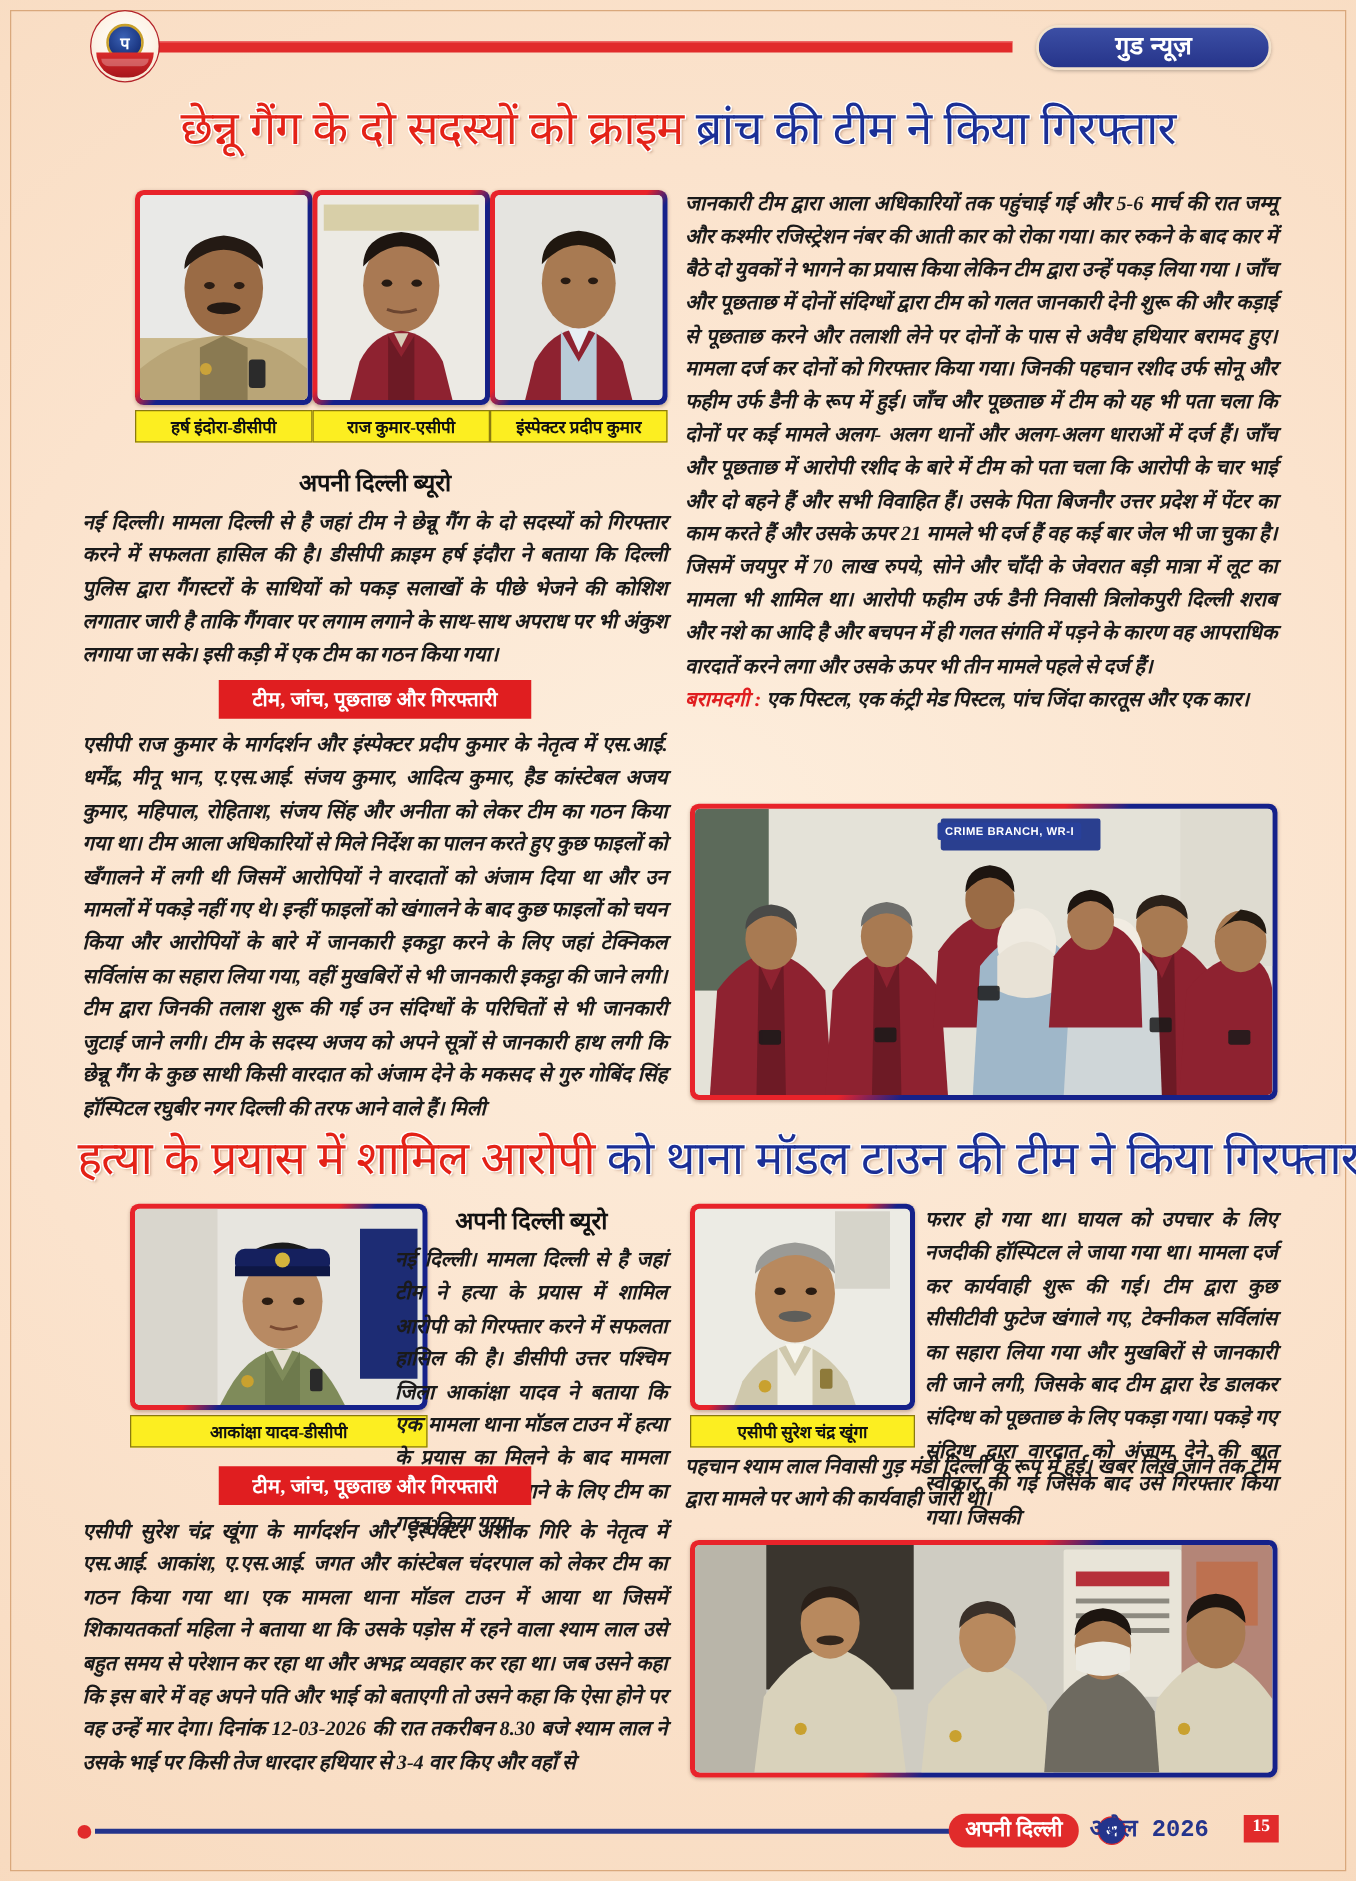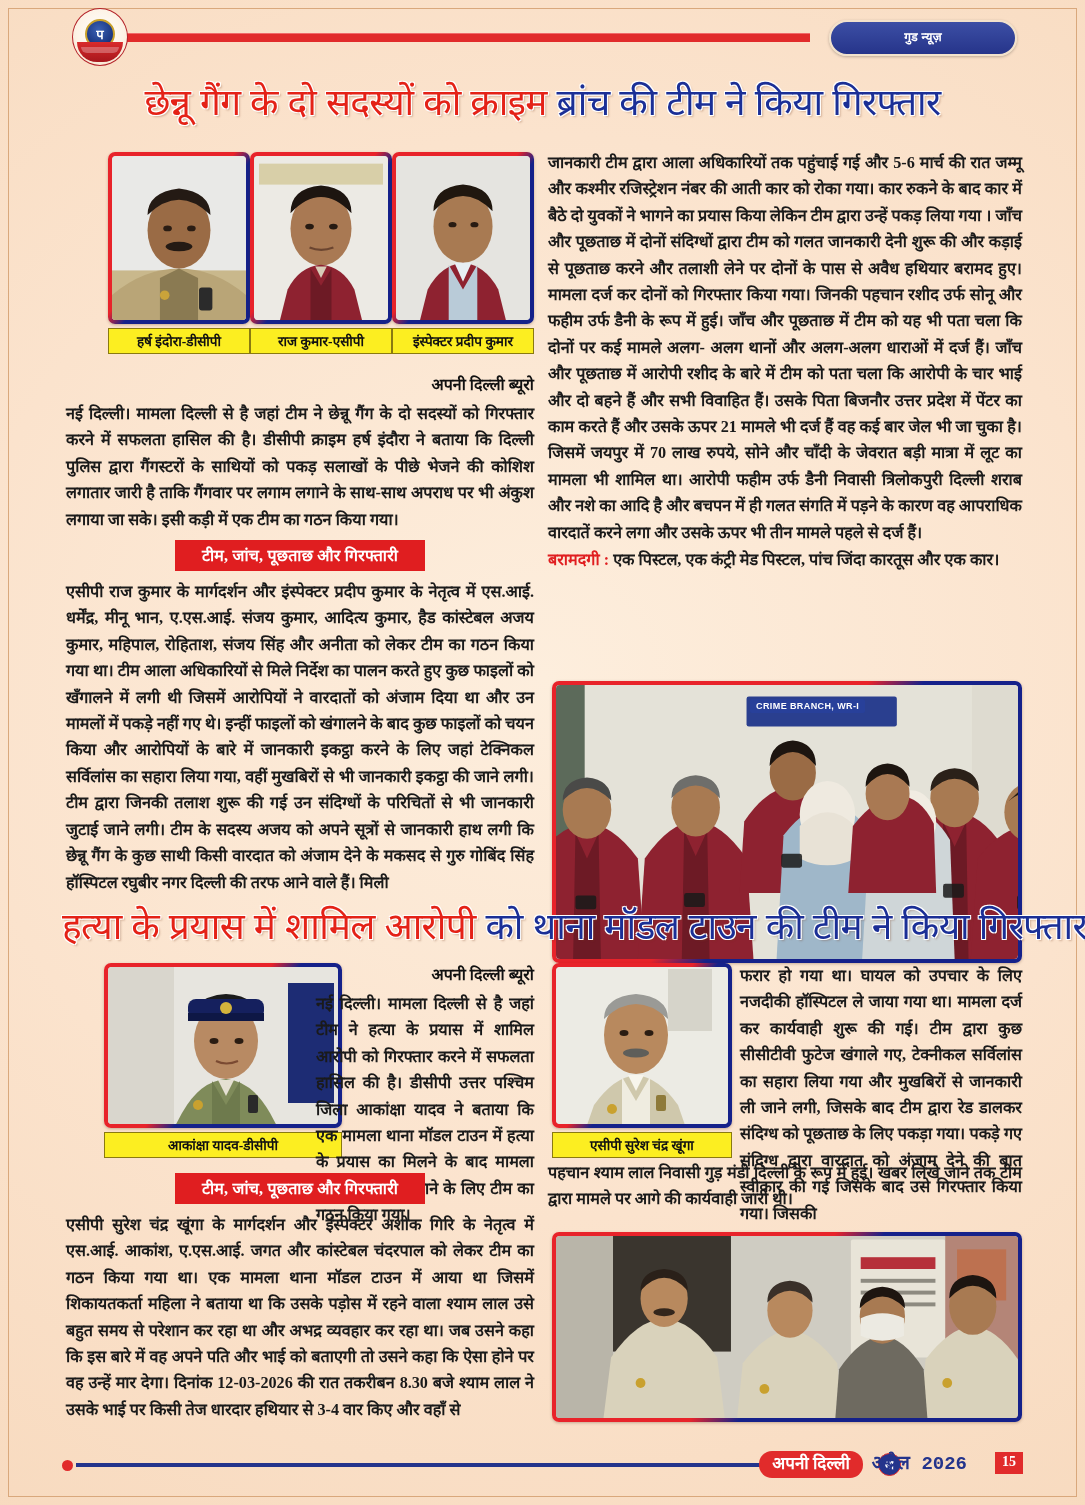--- a/index.html
+++ b/index.html
@@ -82,21 +82,21 @@
     right: 68px; top: 20px;
     width: 188px; height: 36px;
     background: linear-gradient(#3c4fa5, #26348a);
     border-radius: 18px;
     border: 2px solid #f2e2cc;
     box-shadow: 0 1px 3px rgba(0,0,0,.25);
     display: flex; align-items: center; justify-content: center;
   }
   .good-news-tab span {
     color: #ffffff;
-    font-size: 12px;
+    font-size: 20px;
     font-weight: bold;
     letter-spacing: .3px;
     line-height: 1;
     padding-bottom: 3px;
   }
 
   
   .headline {
     position: absolute;
     left: 62px; right: 62px;
@@ -128,25 +128,25 @@
 
   .body-text {
     font-size: 16.2px;
     line-height: 1.63;
     color: #1a1a1a;
     text-align: justify;
     text-justify: inter-word;
     font-family: "Liberation Serif", "DejaVu Serif", serif;
     font-weight: 600;
   }
-  .body-text p { margin-bottom: 1px; }
+  .body-text p { margin-bottom: 1px; font-style: italic; }
 
   .byline {
-    text-align: right;
-    font-size: 16px;
+    text-align: center;
+    font-size: 19px;
     font-weight: bold;
     color: #111;
     font-family: "Liberation Serif", serif;
     margin: 5px 0 6px;
   }
 
   .sub-banner {
     background: #e01e20;
     color: #fff;
     font-size: 16px;
@@ -205,21 +205,21 @@
     justify-content: space-between;
     padding-left: 42px;
   }
   #portrait-row .pcell { width: 150px; }
   #portrait-row .photo-frame { height: 172px; }
 
   
   #group-photo-1 {
     position: absolute;
     left: 552px; top: 643px;
-    width: 470px; height: 282px; margin-top: 38px;
+    width: 470px; height: 237px;
   }
   #group-photo-1 .photo-frame { height: 100%; }
 
   
   #portrait-2 {
     position: absolute;
     left: 68px; top: 963px;
     width: 238px;
     margin-left: 36px;
   }

